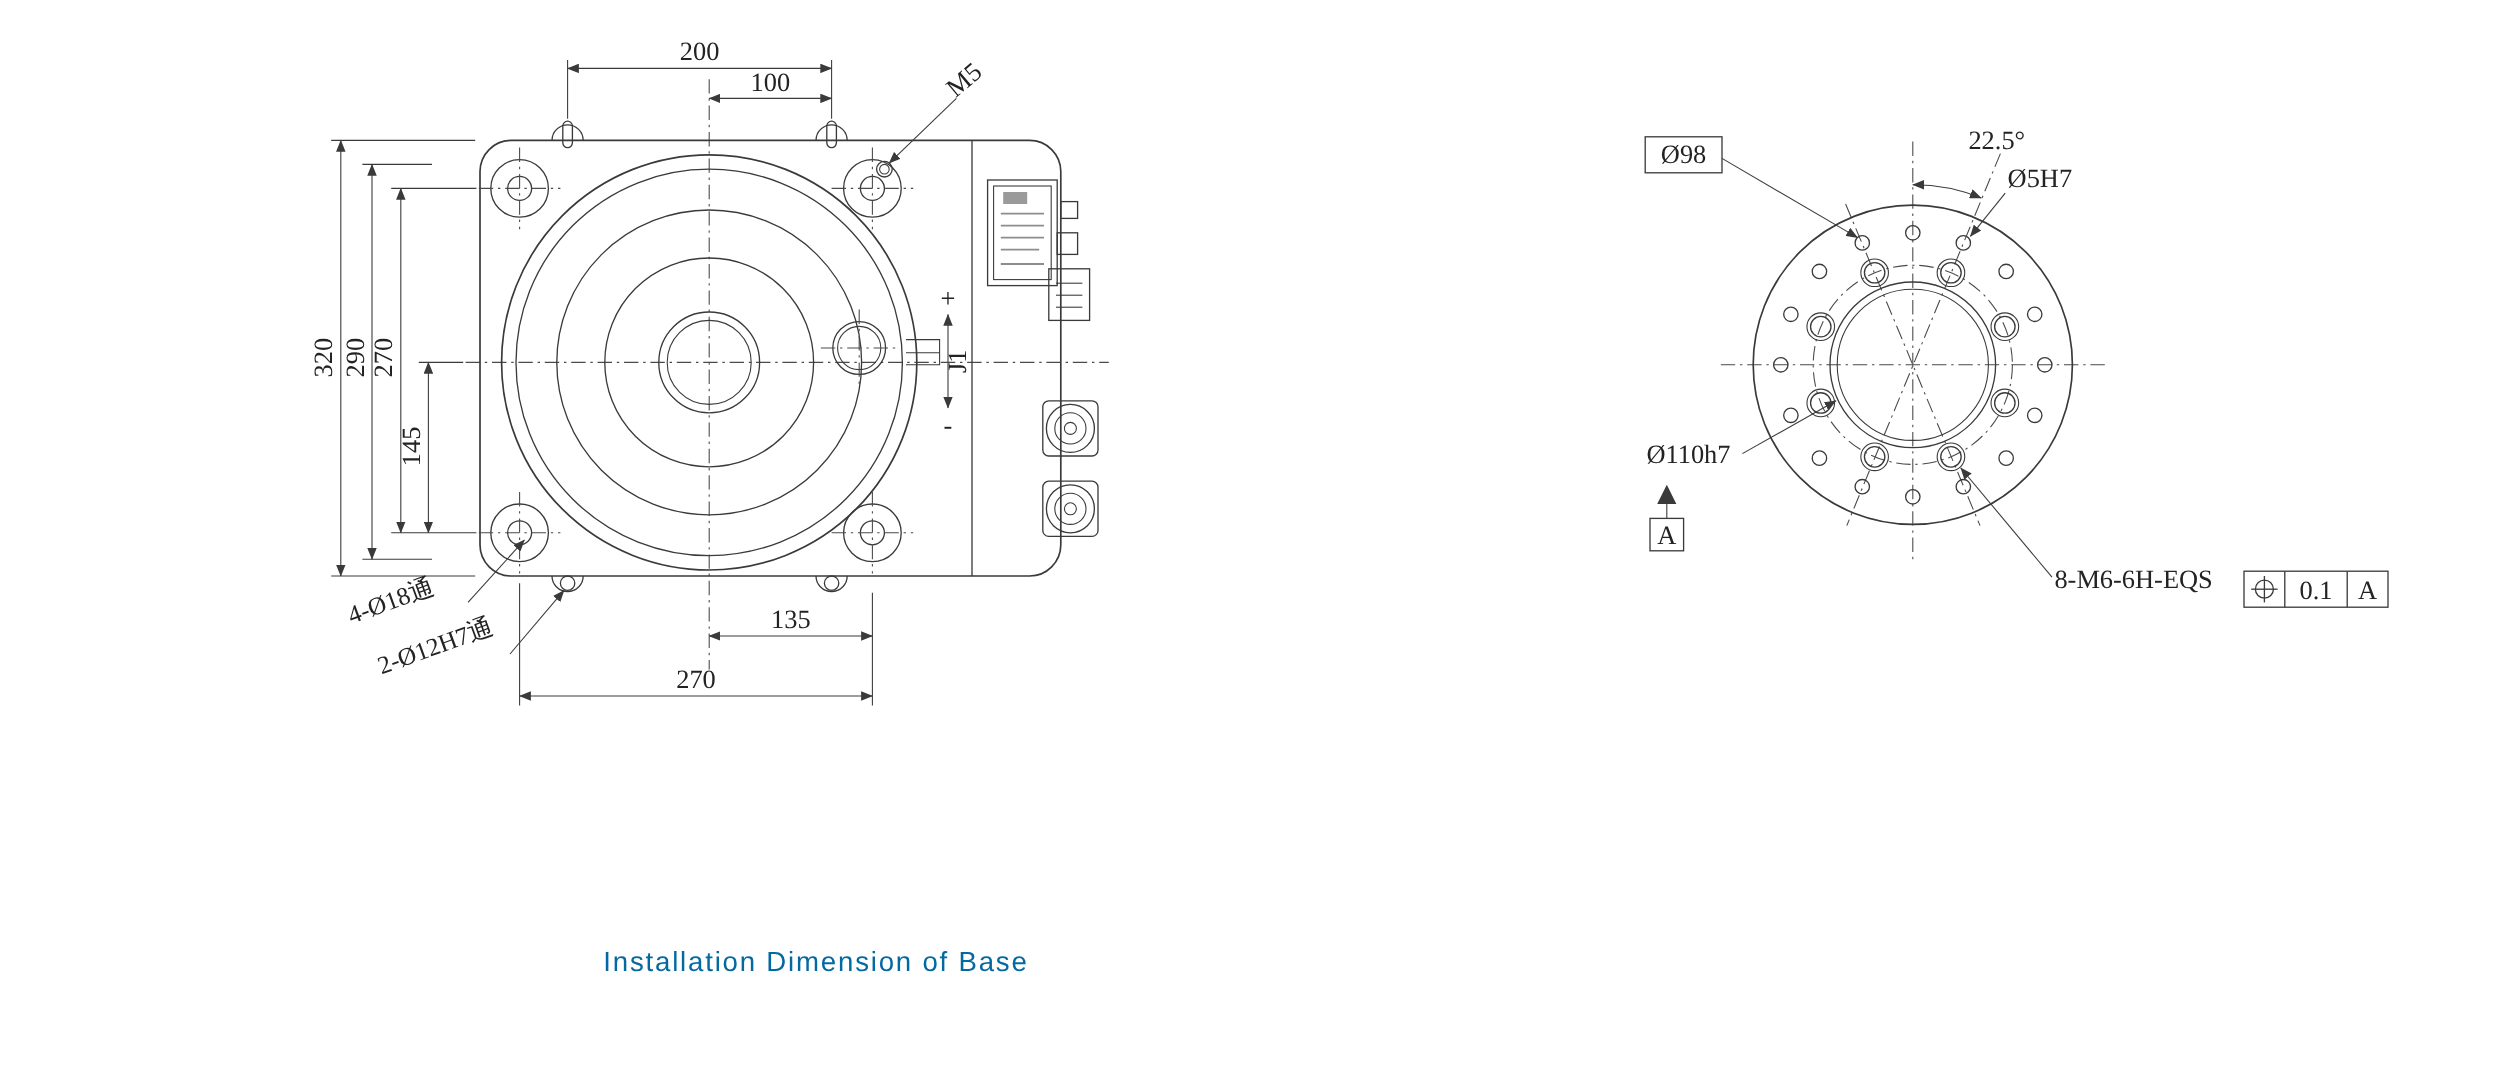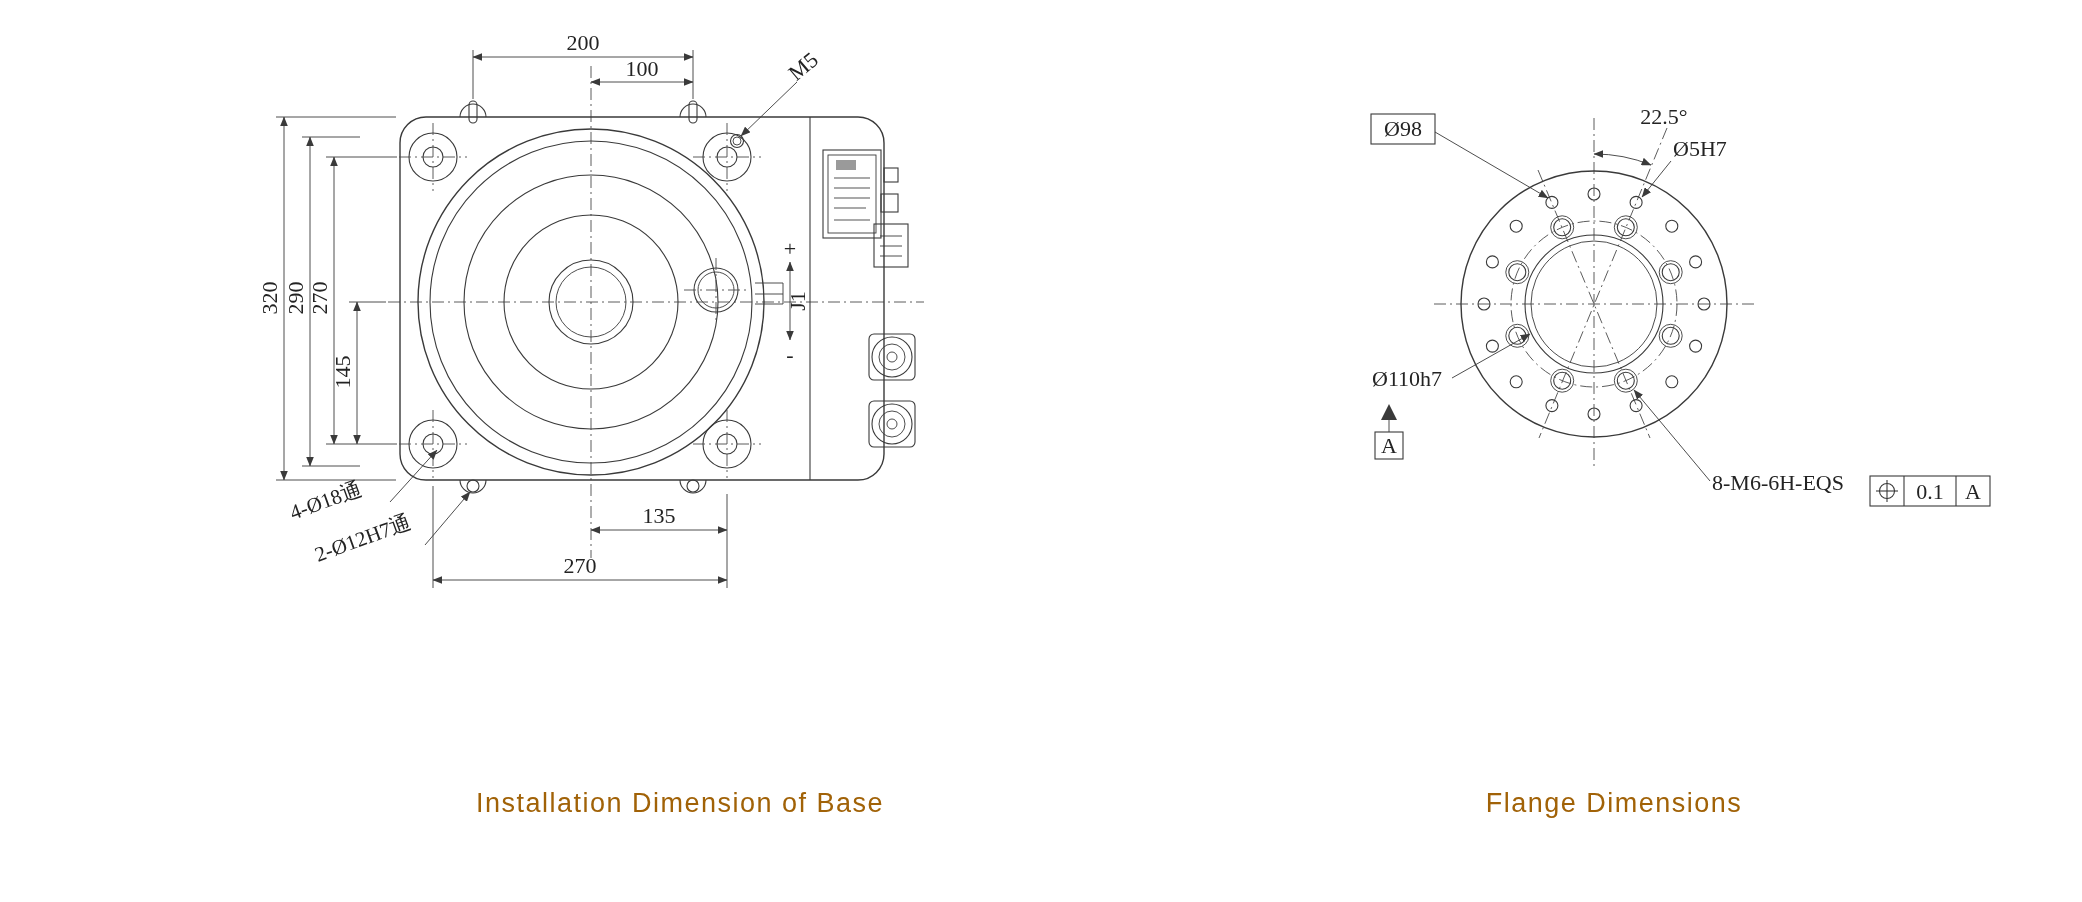--- a/index.html
+++ b/index.html
@@ -7,22 +7,22 @@
           font-family:"Liberation Sans", sans-serif;}
   svg{position:absolute;overflow:visible;}
   .ln{stroke:#3a3a3a;stroke-width:1.4;fill:none;}
   .ln2{stroke:#3a3a3a;stroke-width:1.1;fill:none;}
   .thin{stroke:#3a3a3a;stroke-width:0.9;fill:none;}
   .cl{stroke:#4a4a4a;stroke-width:0.9;fill:none;stroke-dasharray:12 4 2 4;}
   .dim{stroke:#3a3a3a;stroke-width:0.9;fill:none;}
   .gray{stroke:#8d8d8d;stroke-width:1.5;fill:none;}
   text.t{font-family:"Liberation Serif", serif;font-size:22px;fill:#232323;}
   text.ts{font-family:"Liberation Serif", serif;font-size:21px;fill:#232323;}
-  .caption{position:absolute;width:600px;text-align:center;color:#a16207;
-           font-size:27px;letter-spacing:1.5px;font-weight:400;}
+  .caption{position:absolute;width:600px;text-align:center;color:#0369a1;
+           font-size:23px;letter-spacing:1.5px;font-weight:400;}
 </style>
 </head>
 <body>
 
 <div class="canvas">
 
   <svg style="left:240px;top:20px;" width="760" height="600" viewBox="240 20 760 600">
     <defs>
       <marker id="arr" viewBox="0 0 10 8" refX="9.5" refY="4" markerWidth="11" markerHeight="8.8" orient="auto-start-reverse">
           <path d="M0,0 L10,4 L0,8 z" fill="#3a3a3a"></path>
@@ -308,15 +308,14 @@
           <line class="ln2" x1="1876" y1="491" x2="1898" y2="491"></line>
           <line class="ln2" x1="1887" y1="480" x2="1887" y2="502"></line>
         </g>
         <text class="t" x="1930" y="499" text-anchor="middle">0.1</text>
         <text class="t" x="1973" y="499" text-anchor="middle">A</text>
       </g>
     </g>
   </svg>
 
   <div class="caption" style="left:380px;top:788px;">Installation Dimension of Base</div>
-  <div class="caption" style="left:1314px;top:788px;">Flange Dimensions</div>
 
 </div>
 
 </body></html>

